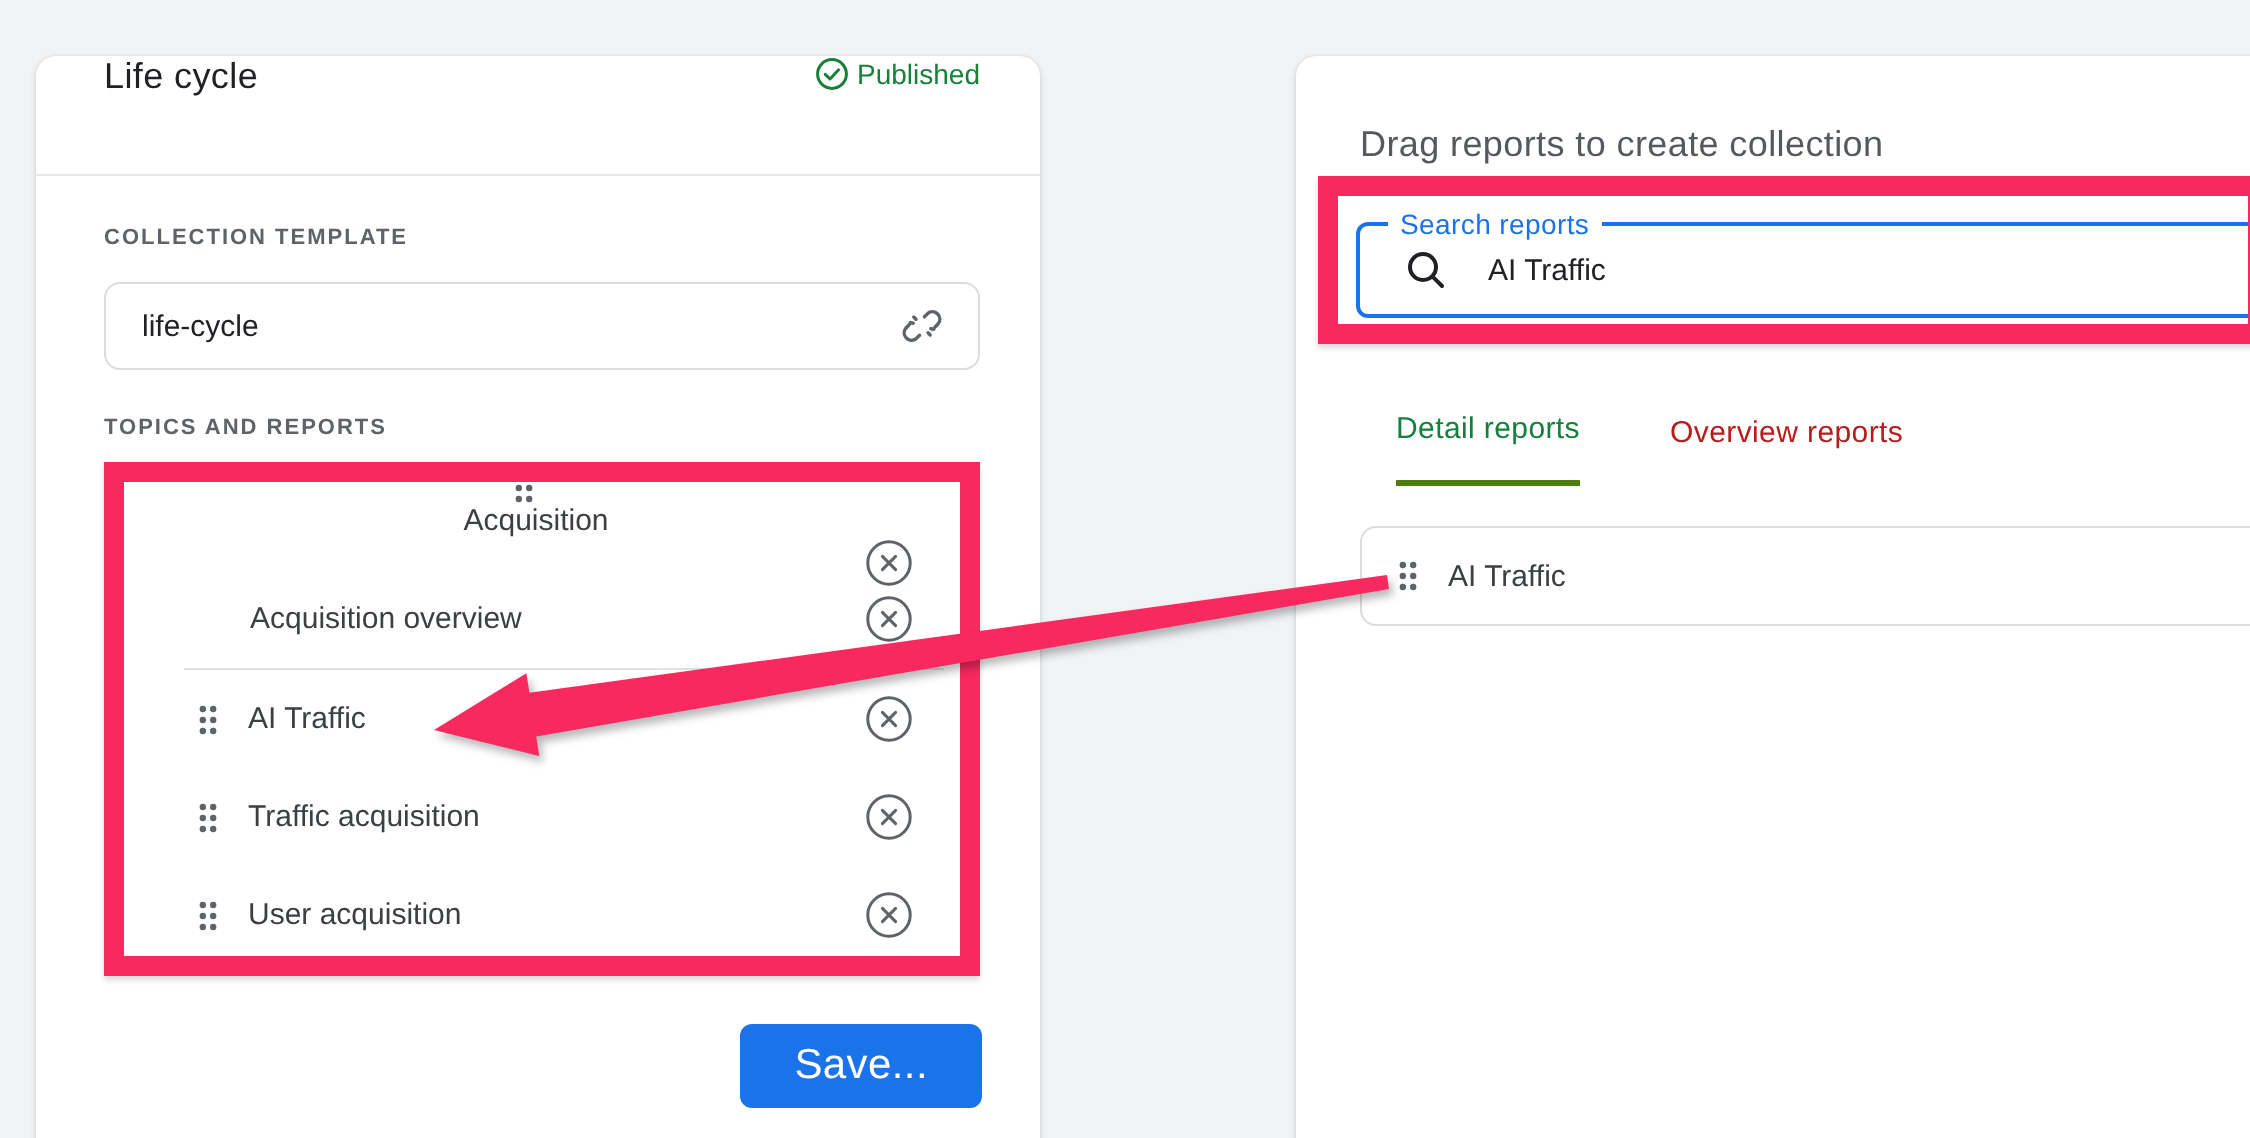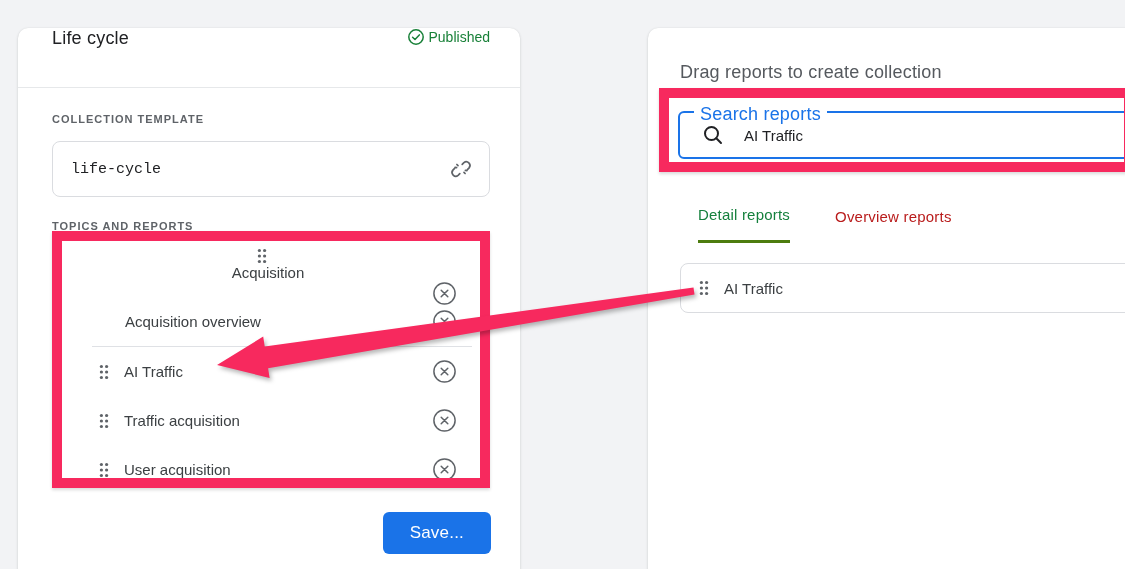--- a/index.html
+++ b/index.html
@@ -23,22 +23,22 @@
     padding:0 30px 0 34px; border-bottom:1px solid #e6e8ea;
   }
   .left-title { font-size:18px; font-weight:500; color:#202124; letter-spacing:.2px; }
   .published { display:flex; align-items:center; gap:4px; color:#188038; font-size:14px; }
   .left-body { padding:0 30px 0 34px; }
   .section-label {
     color:#5f6368; font-size:11px; font-weight:600; letter-spacing:1px;
   }
   .tpl-label { margin-top:25px; }
   .tpl-field {
-    margin-top:16px; height:56px; border:1px solid #dadce0; border-radius:8px;
-    display:flex; align-items:center; padding:0 16px 0 18px; cursor:text;font-family:Liberation Mono, monospace;
+    margin-top:16px; height:44px; border:1px solid #dadce0; border-radius:8px;
+    display:flex; align-items:center; padding:0 16px 0 18px; cursor:text;
   }
   .tpl-value { font-size:15px; color:#202124; flex:1; }
   .topics-label { margin-top:23px; }
   .topics-list { margin-top:16px; }
   .topic-row {
     height:49px; display:flex; align-items:center; padding-right:33px; cursor:grab;
   }
   .topic-row.lv-topic  { padding-left:14px;flex-direction:column; }
   .topic-row.lv-plain  { padding-left:73px;gap:44px; }
   .topic-row.lv-report { padding-left:47px; }
@@ -46,33 +46,33 @@
   .topic-row.lv-topic .row-label { margin-left:13px; }
   .topic-row.lv-report .row-label { margin-left:15px; }
   .remove-btn {
     margin-left:auto; width:26px; height:26px; border:none; background:transparent;
     padding:0; cursor:pointer; display:flex; align-items:center; justify-content:center;
   }
   .list-divider { height:1px; background:#dfe1e5; margin:0 18px 0 40px; }
   .save-btn {
     position:absolute; right:29px; top:484px; height:42px; padding:0 27px;
     background:#1a73e8; color:#fff; border:none; border-radius:6px;
-    font-size:17px; font-family:inherit; cursor:pointer; letter-spacing:.2px;
+    font-size:21px; font-family:inherit; cursor:pointer; letter-spacing:.2px;
   }
   
   .right-card { left:648px; top:28px; width:500px; height:560px; padding:34px 0 0 32px; }
   .right-heading { font-size:18px; color:#55595e; letter-spacing:.2px; }
   .search-field {
     position:relative; margin-top:28px; margin-left:-2px; width:470px; height:48px;
     border:2px solid #1a73e8; border-radius:6px;
     display:flex; align-items:center; padding-left:22px; background:#fff;
   }
   .search-floating-label {
     position:absolute; top:-9px; left:14px; background:#fff; padding:0 6px;
-    font-size:18px; color:#1a73e8; letter-spacing:.2px;
+    font-size:14px; color:#1a73e8; letter-spacing:.2px;
   }
   .search-input {
     border:none; outline:none; font-size:15px; color:#202124;
     font-family:inherit; margin-left:20px; flex:1; background:transparent;
   }
   .tabs { display:flex; margin-top:47px; margin-left:18px; }
   .tab {
     font-size:15px; padding-bottom:17px; cursor:pointer; background:none; border:none;
     font-family:inherit; letter-spacing:.2px;
   }

